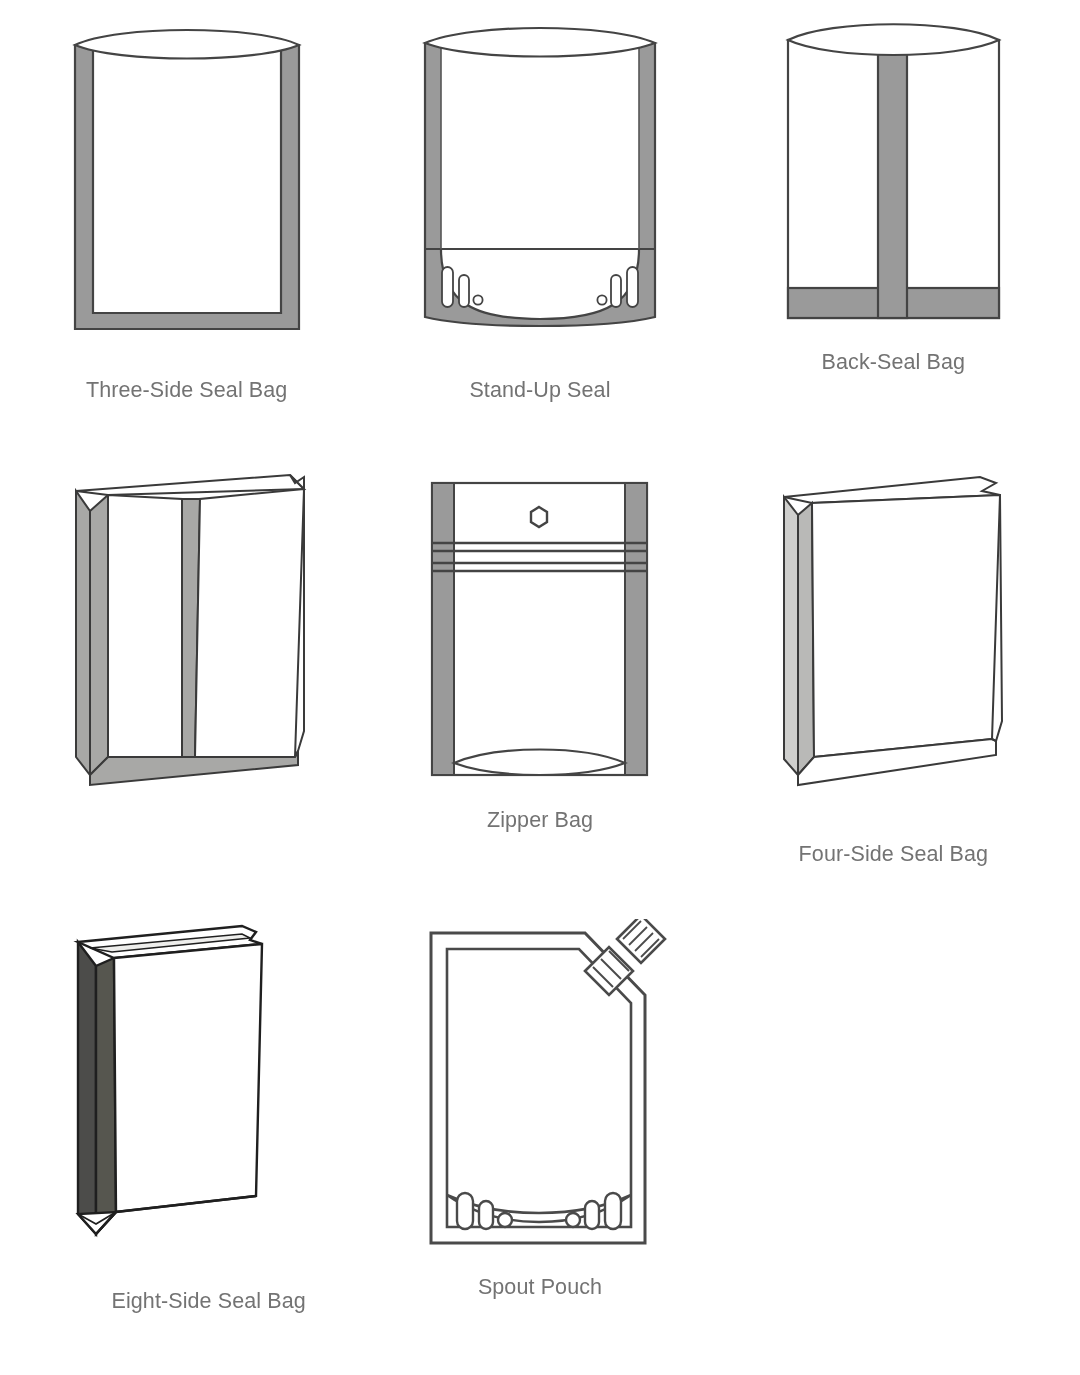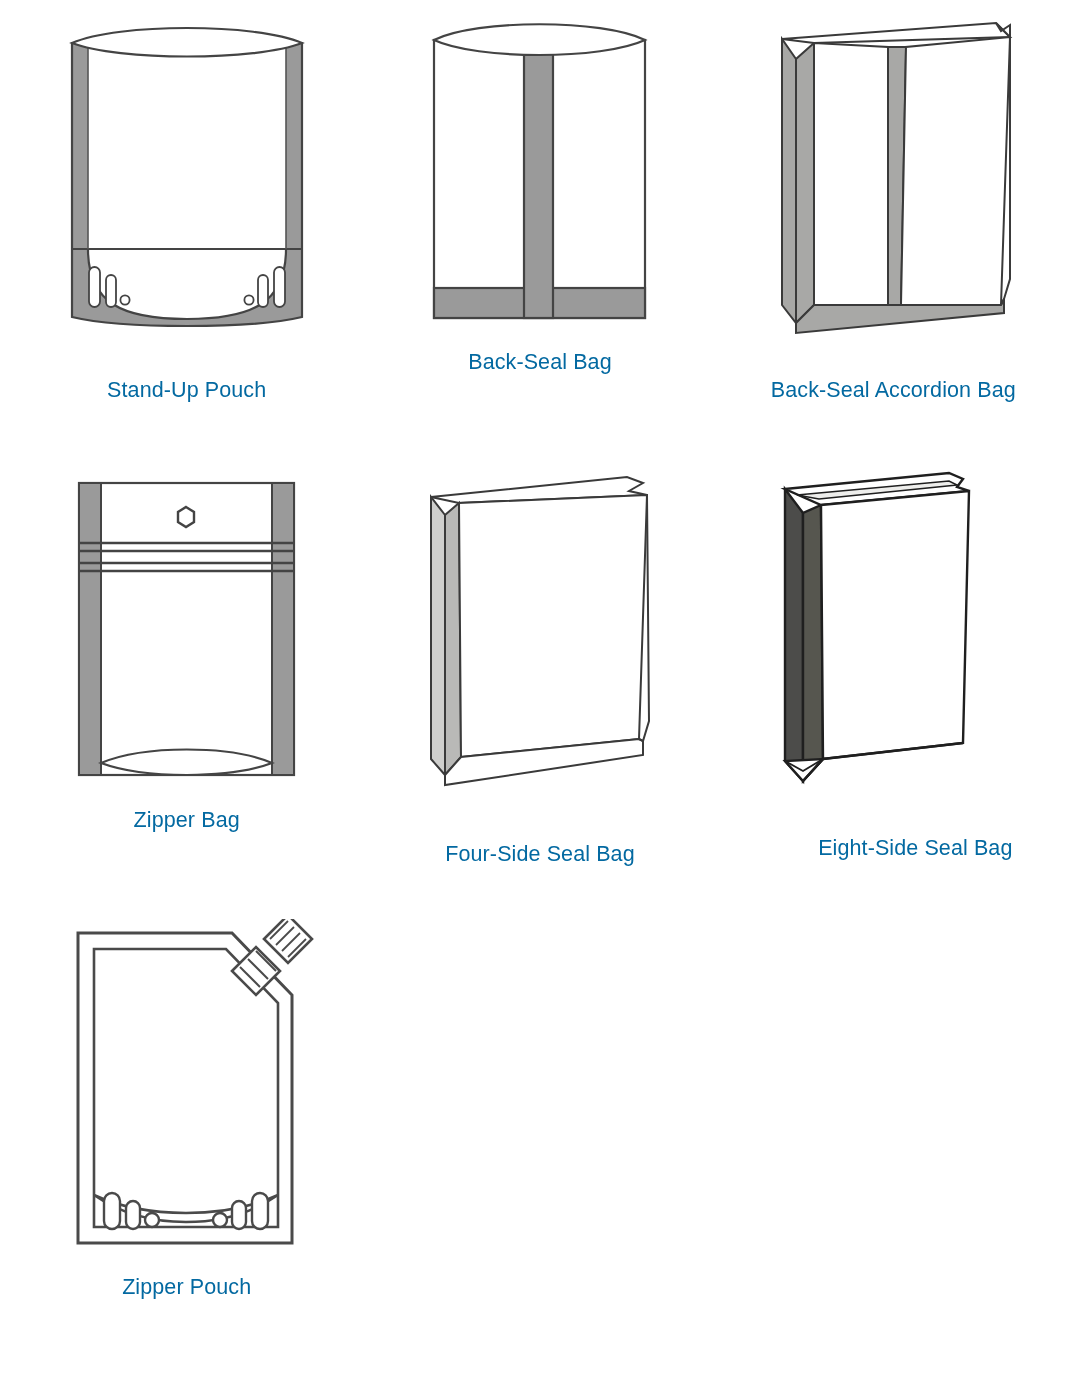--- a/index.html
+++ b/index.html
@@ -46,21 +46,21 @@
     height: 348px;
   }
   .figure svg {
     display: block;
   }
   .caption {
     font-family: "Liberation Sans", "DejaVu Sans", sans-serif;
     font-size: 21.5px;
     font-weight: 400;
     letter-spacing: 0.1px;
-    color: #0369a1;
+    color: #737373;
     text-align: center;
     white-space: nowrap;
   }
   
   .cell-0 .caption { margin-top: 22px; }
   .cell-1 .caption { margin-top: 22px; }
   .cell-2 .caption { margin-top: 8px; }
   .cell-3 .caption { margin-top: 22px; }
   .cell-4 .caption { }
   .cell-5 .caption { margin-top: 34px; }
@@ -70,20 +70,33 @@
 
   .cell-2 .figure { height: 334px; }
   .cell-8 .figure { height: 352px; }
 </style>
 </head>
 <body>
 
 <div class="sheet">
   <div class="grid">
 
+    <div class="cell cell-0">
+      <div class="figure">
+        <svg width="260" height="330" viewBox="0 0 260 330">
+
+          <path d="M18 28 L18 312 L242 312 L242 28 Z" fill="#9a9a9a" stroke="#444444" stroke-width="2.2"></path>
+
+          <path d="M36 30 L36 296 L224 296 L224 30 Z" fill="#ffffff" stroke="#444444" stroke-width="2.2"></path>
+
+          <path d="M18 28 C 60 8, 200 8, 242 28 C 200 46, 60 46, 18 28 Z" fill="#ffffff" stroke="#444444" stroke-width="2.2"></path>
+        </svg>
+      </div>
+      <div class="caption">Three-Side Seal Bag</div>
+    </div>
 
     <div class="cell cell-1">
       <div class="figure">
         <svg width="250" height="330" viewBox="0 0 250 330">
 
           <path d="M10 26 L10 300 C 60 312, 190 312, 240 300 L240 26 Z" fill="#9a9a9a" stroke="#444444" stroke-width="2.2"></path>
 
           <path d="M26 24 L26 232 L224 232 L224 24 Z" fill="#ffffff" stroke="none"></path>
 
           <path d="M26 232 L224 232 C 224 286, 190 302, 125 302 C 60 302, 26 286, 26 232 Z" fill="#ffffff" stroke="#444444" stroke-width="2.2"></path>
@@ -97,21 +110,21 @@
           <rect x="44" y="258" width="10" height="32" rx="5" fill="#ffffff" stroke="#444444" stroke-width="1.8"></rect>
           <circle cx="63" cy="283" r="4.6" fill="#ffffff" stroke="#444444" stroke-width="1.8"></circle>
 
           <rect x="212" y="250" width="11" height="40" rx="5.5" fill="#ffffff" stroke="#444444" stroke-width="1.8"></rect>
           <rect x="196" y="258" width="10" height="32" rx="5" fill="#ffffff" stroke="#444444" stroke-width="1.8"></rect>
           <circle cx="187" cy="283" r="4.6" fill="#ffffff" stroke="#444444" stroke-width="1.8"></circle>
 
           <path d="M10 26 C 56 6, 194 6, 240 26 C 194 44, 56 44, 10 26 Z" fill="#ffffff" stroke="#444444" stroke-width="2.2"></path>
         </svg>
       </div>
-      <div class="caption">Stand-Up Pouch</div>
+      <div class="caption">Stand-Up Seal</div>
     </div>
 
     <div class="cell cell-2">
       <div class="figure">
         <svg width="235" height="318" viewBox="0 0 235 318">
 
           <rect x="12" y="24" width="211" height="278" fill="#ffffff" stroke="#444444" stroke-width="2.2"></rect>
 
           <rect x="12" y="272" width="211" height="30" fill="#9a9a9a" stroke="#444444" stroke-width="2.2"></rect>
 
@@ -137,21 +150,20 @@
 
           <path d="M120 30 L120 288 L133 288 L138 30 Z" fill="#a8a8a6" stroke="#3a3a3a" stroke-width="2"></path>
 
           <path d="M138 30 L133 288 L233 288 L242 20 Z" fill="#ffffff" stroke="#3a3a3a" stroke-width="2"></path>
 
           <path d="M28 306 L28 316 L236 296 L236 282 L233 288 L46 288 Z" fill="#a8a8a6" stroke="#3a3a3a" stroke-width="2"></path>
 
           <path d="M233 288 L236 282 L242 262 L242 20" fill="none" stroke="#3a3a3a" stroke-width="2"></path>
         </svg>
       </div>
-      <div class="caption">Back-Seal Accordion Bag</div>
     </div>
 
     <div class="cell cell-4">
       <div class="figure">
         <svg width="245" height="330" viewBox="0 0 245 330">
 
           <rect x="15" y="14" width="215" height="292" fill="#ffffff" stroke="#444444" stroke-width="2.2"></rect>
 
           <rect x="15" y="14" width="22" height="292" fill="#9a9a9a" stroke="#444444" stroke-width="2"></rect>
           <rect x="208" y="14" width="22" height="292" fill="#9a9a9a" stroke="#444444" stroke-width="2"></rect>
@@ -241,17 +253,17 @@
 
           <rect x="48" y="274" width="16" height="36" rx="8" fill="#ffffff" stroke="#4a4a4a" stroke-width="2.4"></rect>
           <rect x="70" y="282" width="14" height="28" rx="7" fill="#ffffff" stroke="#4a4a4a" stroke-width="2.4"></rect>
           <circle cx="96" cy="301" r="7" fill="#ffffff" stroke="#4a4a4a" stroke-width="2.4"></circle>
 
           <rect x="196" y="274" width="16" height="36" rx="8" fill="#ffffff" stroke="#4a4a4a" stroke-width="2.4"></rect>
           <rect x="176" y="282" width="14" height="28" rx="7" fill="#ffffff" stroke="#4a4a4a" stroke-width="2.4"></rect>
           <circle cx="164" cy="301" r="7" fill="#ffffff" stroke="#4a4a4a" stroke-width="2.4"></circle>
         </svg>
       </div>
-      <div class="caption">Zipper Pouch</div>
+      <div class="caption">Spout Pouch</div>
     </div>
 
   </div>
 </div>
 
 </body></html>

